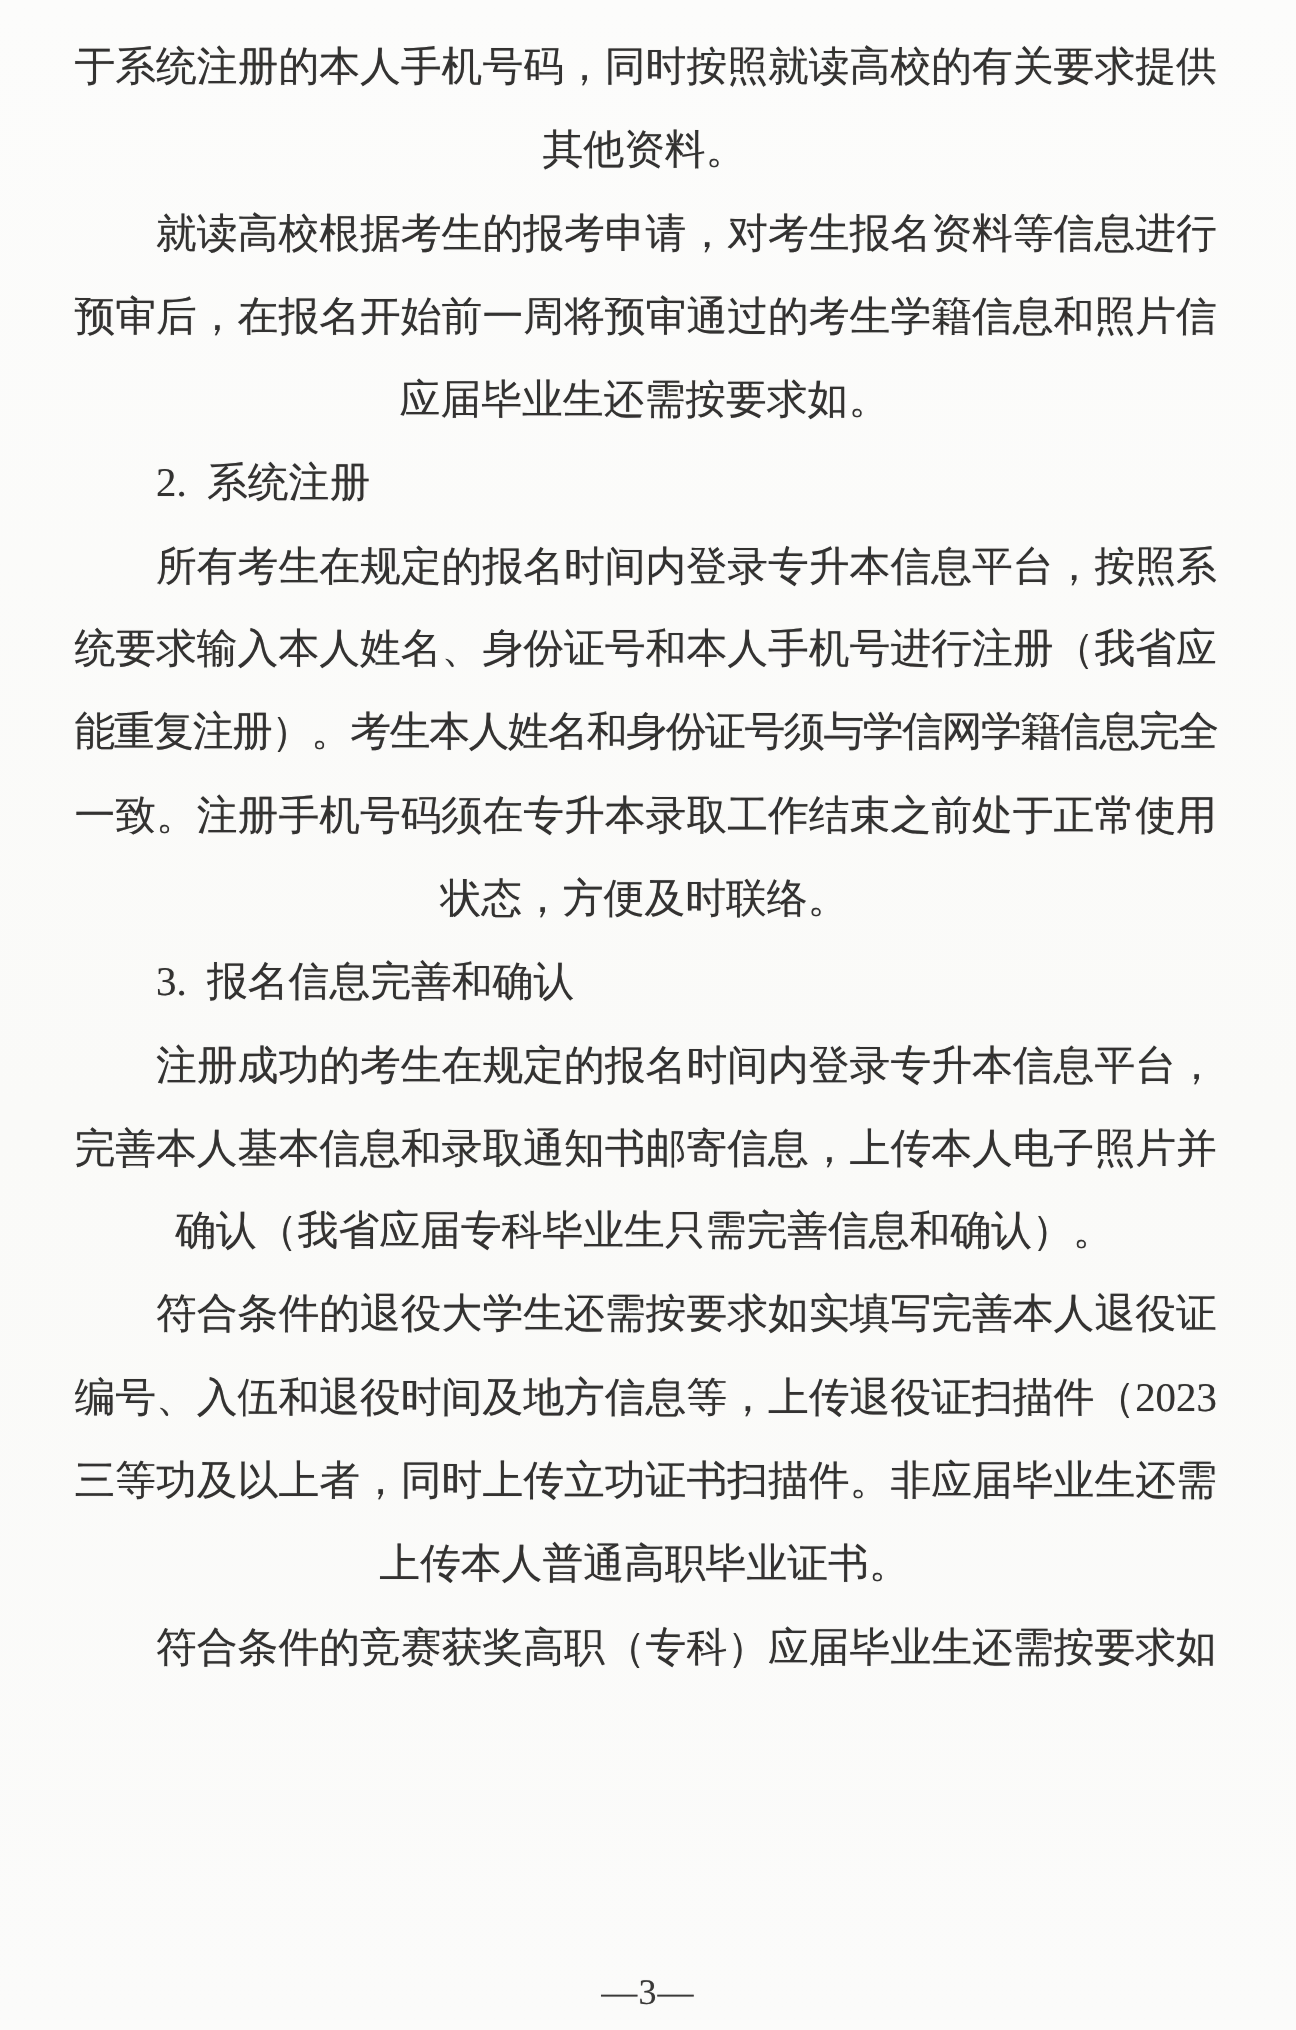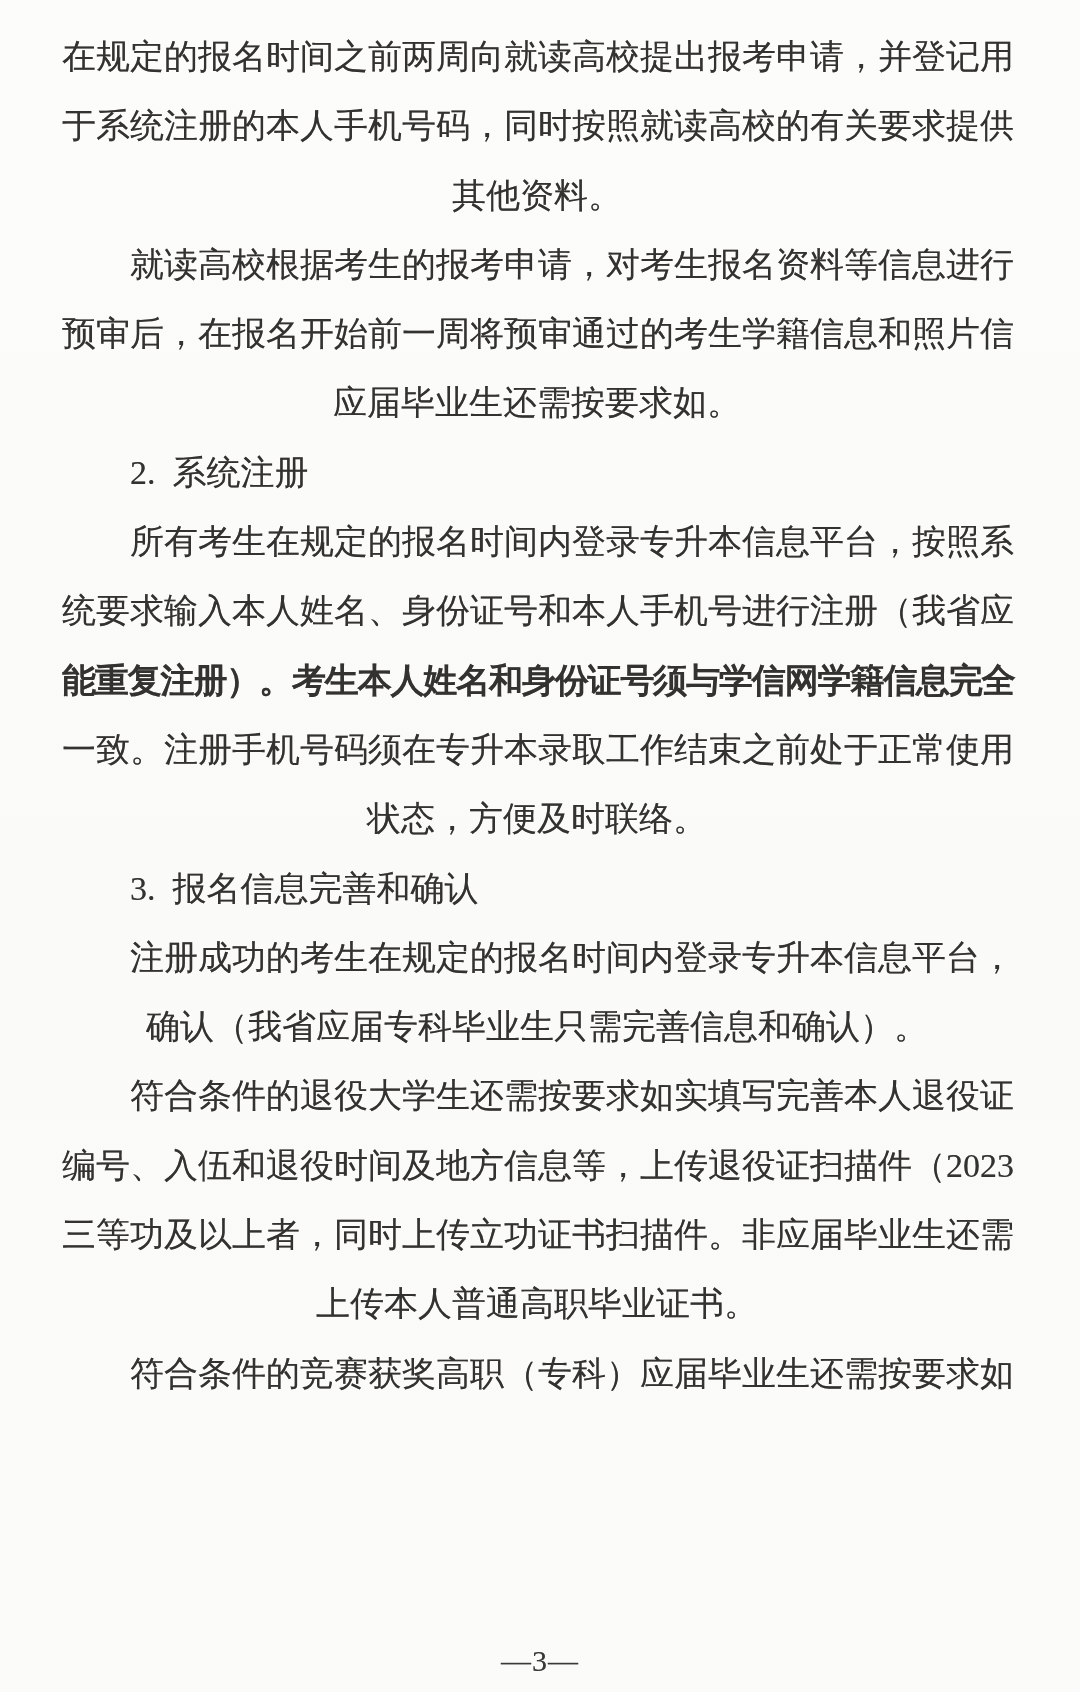--- a/index.html
+++ b/index.html
@@ -35,21 +35,20 @@
     text-align: center;
   }
   
   .j {
     text-align: justify;
     text-align-last: justify;
   }
   
   .tight {
     letter-spacing: -1.15px;
-    font-weight: bold;
   }
   .indent {
     text-indent: 68px;
   }
   .heading {
     text-align: left;
     text-align-last: left;
   }
   .footer {
     position: absolute;
@@ -61,34 +60,34 @@
     letter-spacing: 1px;
     color: #3a3938;
     text-shadow: 0 0 0.6px rgba(70, 68, 66, 0.5);
   }
 </style>
 </head>
 <body>
 
 <div class="page">
   <div class="text-block" id="text-block">
-      <div class="line j">在规定的报名时间之前两周向就读高校提出报考申请，并登记用</div>
       <div class="line j">于系统注册的本人手机号码，同时按照就读高校的有关要求提供</div>
       <div class="line">其他资料。</div>
       <div class="line indent j">就读高校根据考生的报考申请，对考生报名资料等信息进行</div>
       <div class="line j">预审后，在报名开始前一周将预审通过的考生学籍信息和照片信</div>
       <div class="line">应届毕业生还需按要求如。</div>
       <div class="line indent heading">2.&nbsp;&nbsp;系统注册</div>
       <div class="line indent j">所有考生在规定的报名时间内登录专升本信息平台，按照系</div>
       <div class="line j">统要求输入本人姓名、身份证号和本人手机号进行注册（我省应</div>
       <div class="line j tight">能重复注册）。考生本人姓名和身份证号须与学信网学籍信息完全</div>
       <div class="line j">一致。注册手机号码须在专升本录取工作结束之前处于正常使用</div>
       <div class="line">状态，方便及时联络。</div>
       <div class="line indent heading">3.&nbsp;&nbsp;报名信息完善和确认</div>
       <div class="line indent j">注册成功的考生在规定的报名时间内登录专升本信息平台，</div>
+      <div class="line j">完善本人基本信息和录取通知书邮寄信息，上传本人电子照片并</div>
       <div class="line">确认（我省应届专科毕业生只需完善信息和确认）。</div>
       <div class="line indent j">符合条件的退役大学生还需按要求如实填写完善本人退役证</div>
       <div class="line j">编号、入伍和退役时间及地方信息等，上传退役证扫描件（2023</div>
       <div class="line j">三等功及以上者，同时上传立功证书扫描件。非应届毕业生还需</div>
       <div class="line">上传本人普通高职毕业证书。</div>
       <div class="line indent j">符合条件的竞赛获奖高职（专科）应届毕业生还需按要求如</div>
     </div>
   <div class="footer">—3—</div>
 </div>
 

